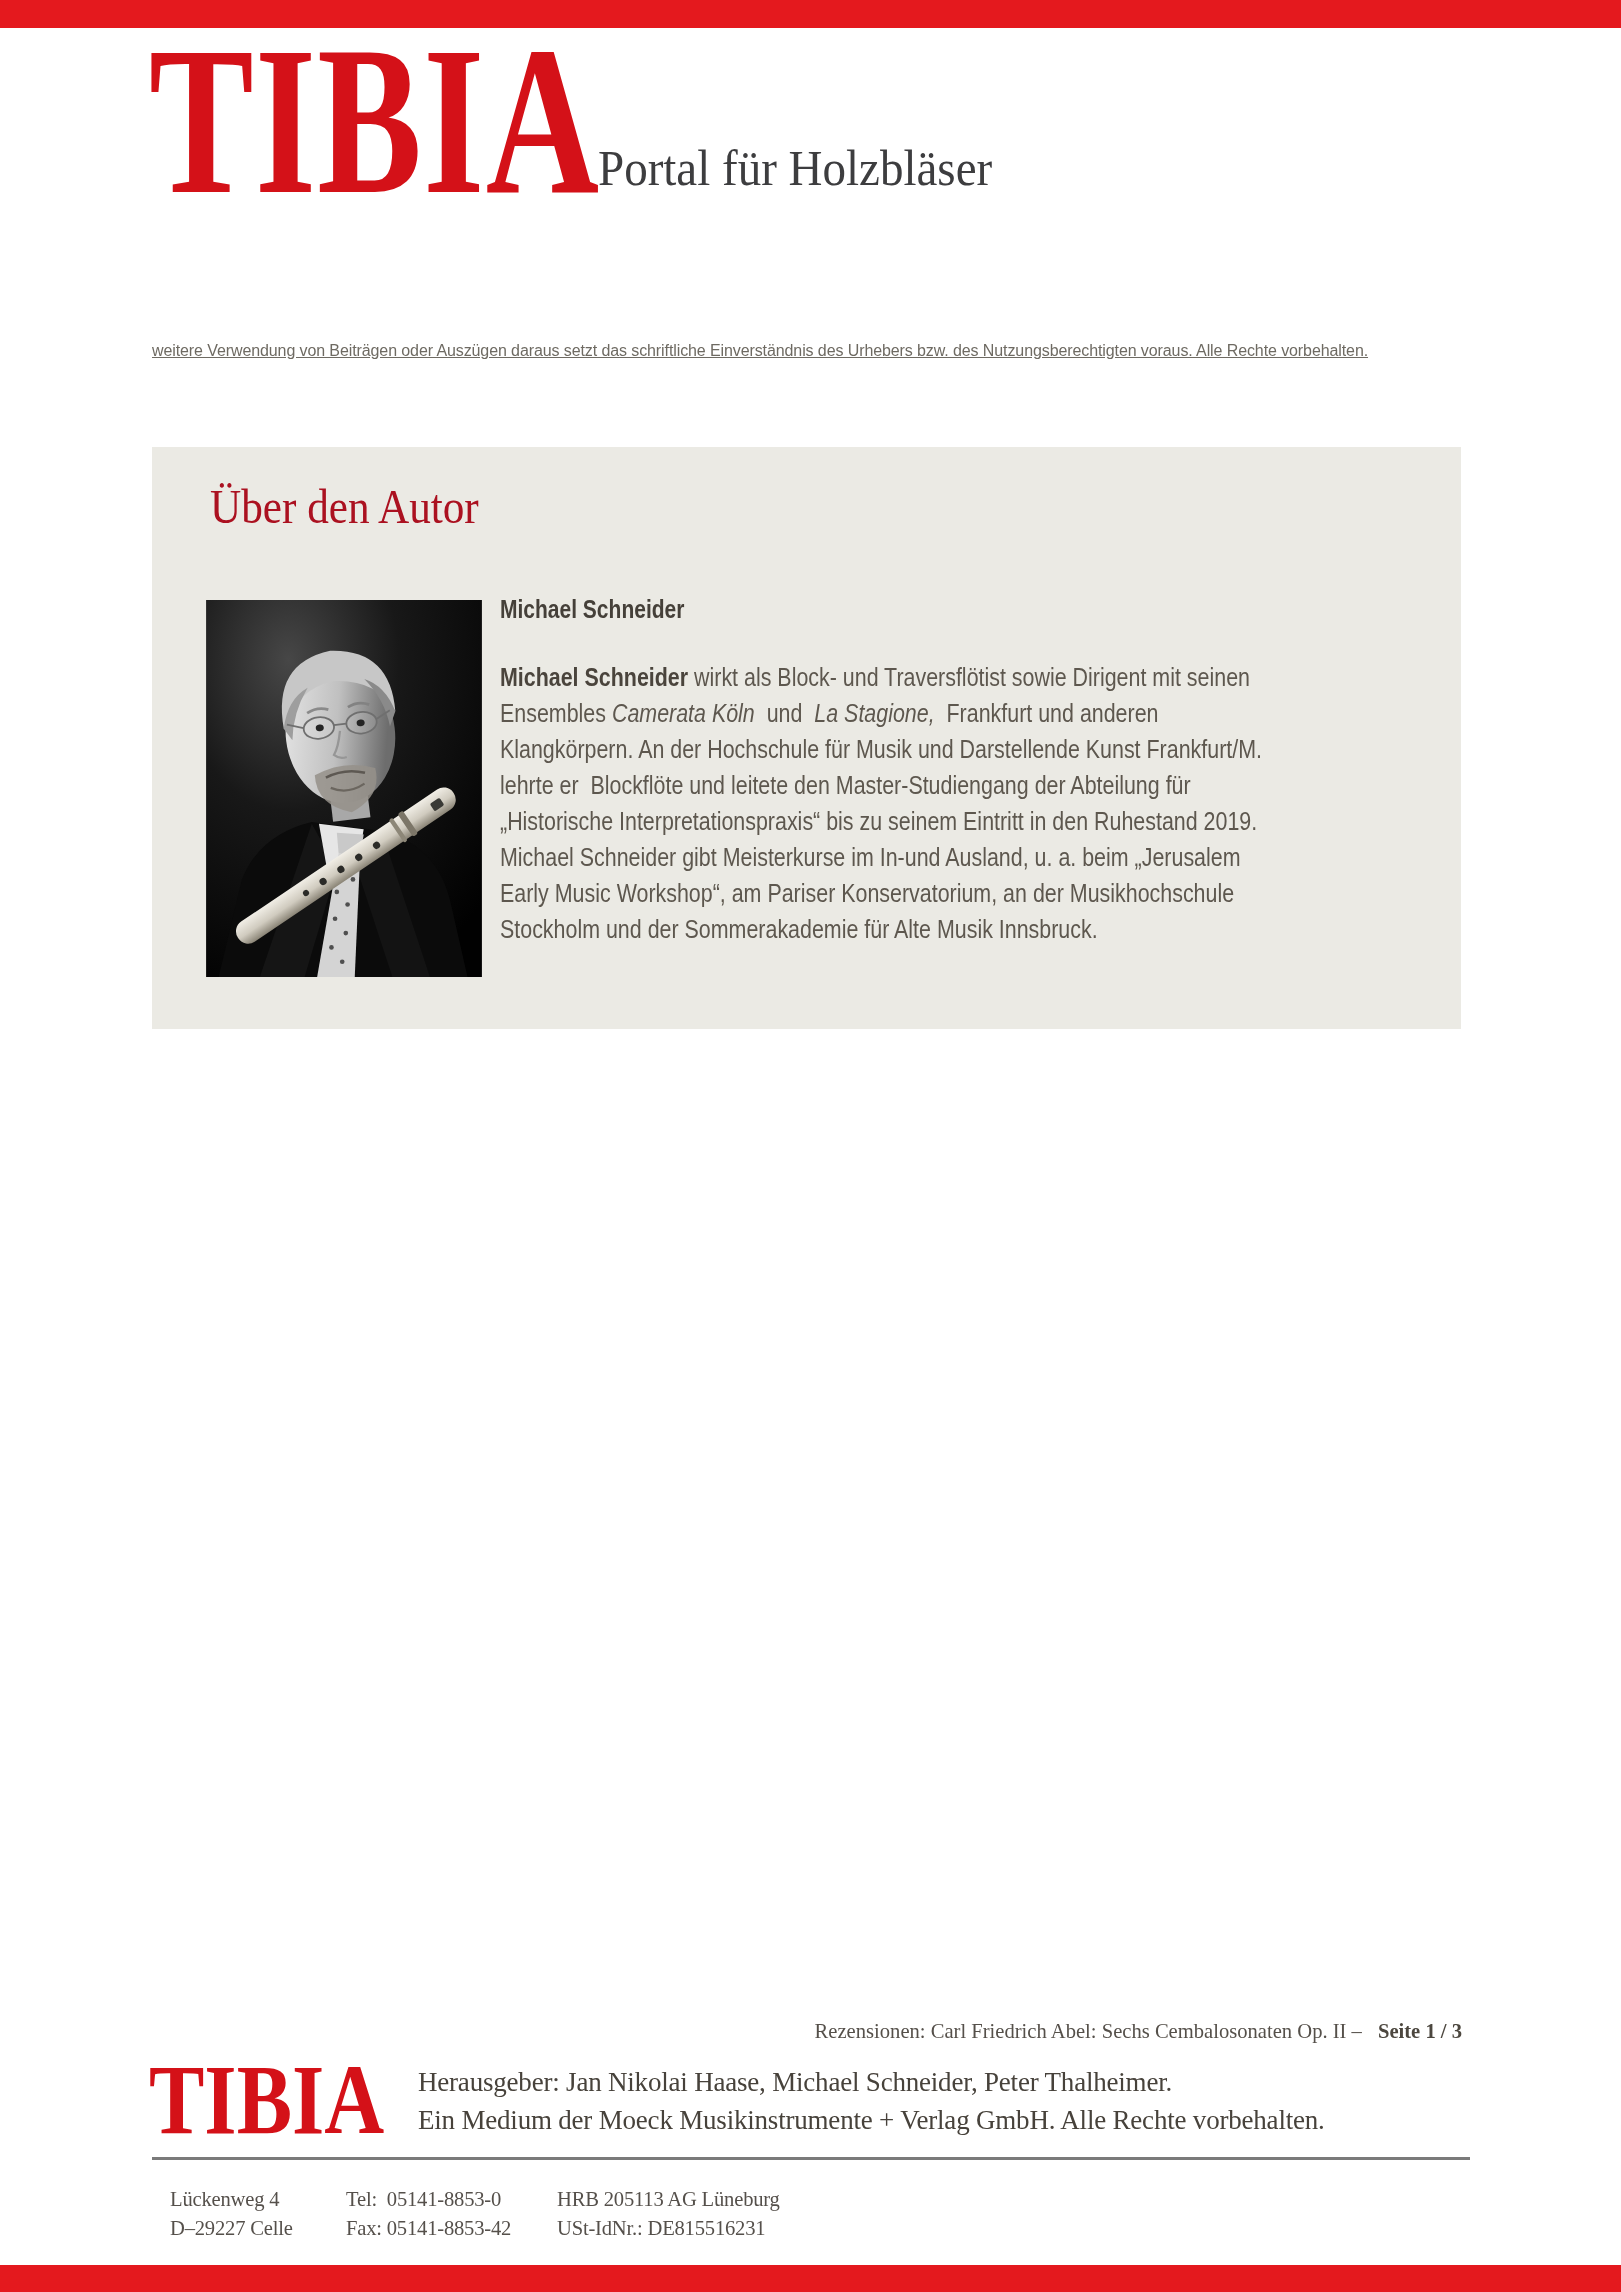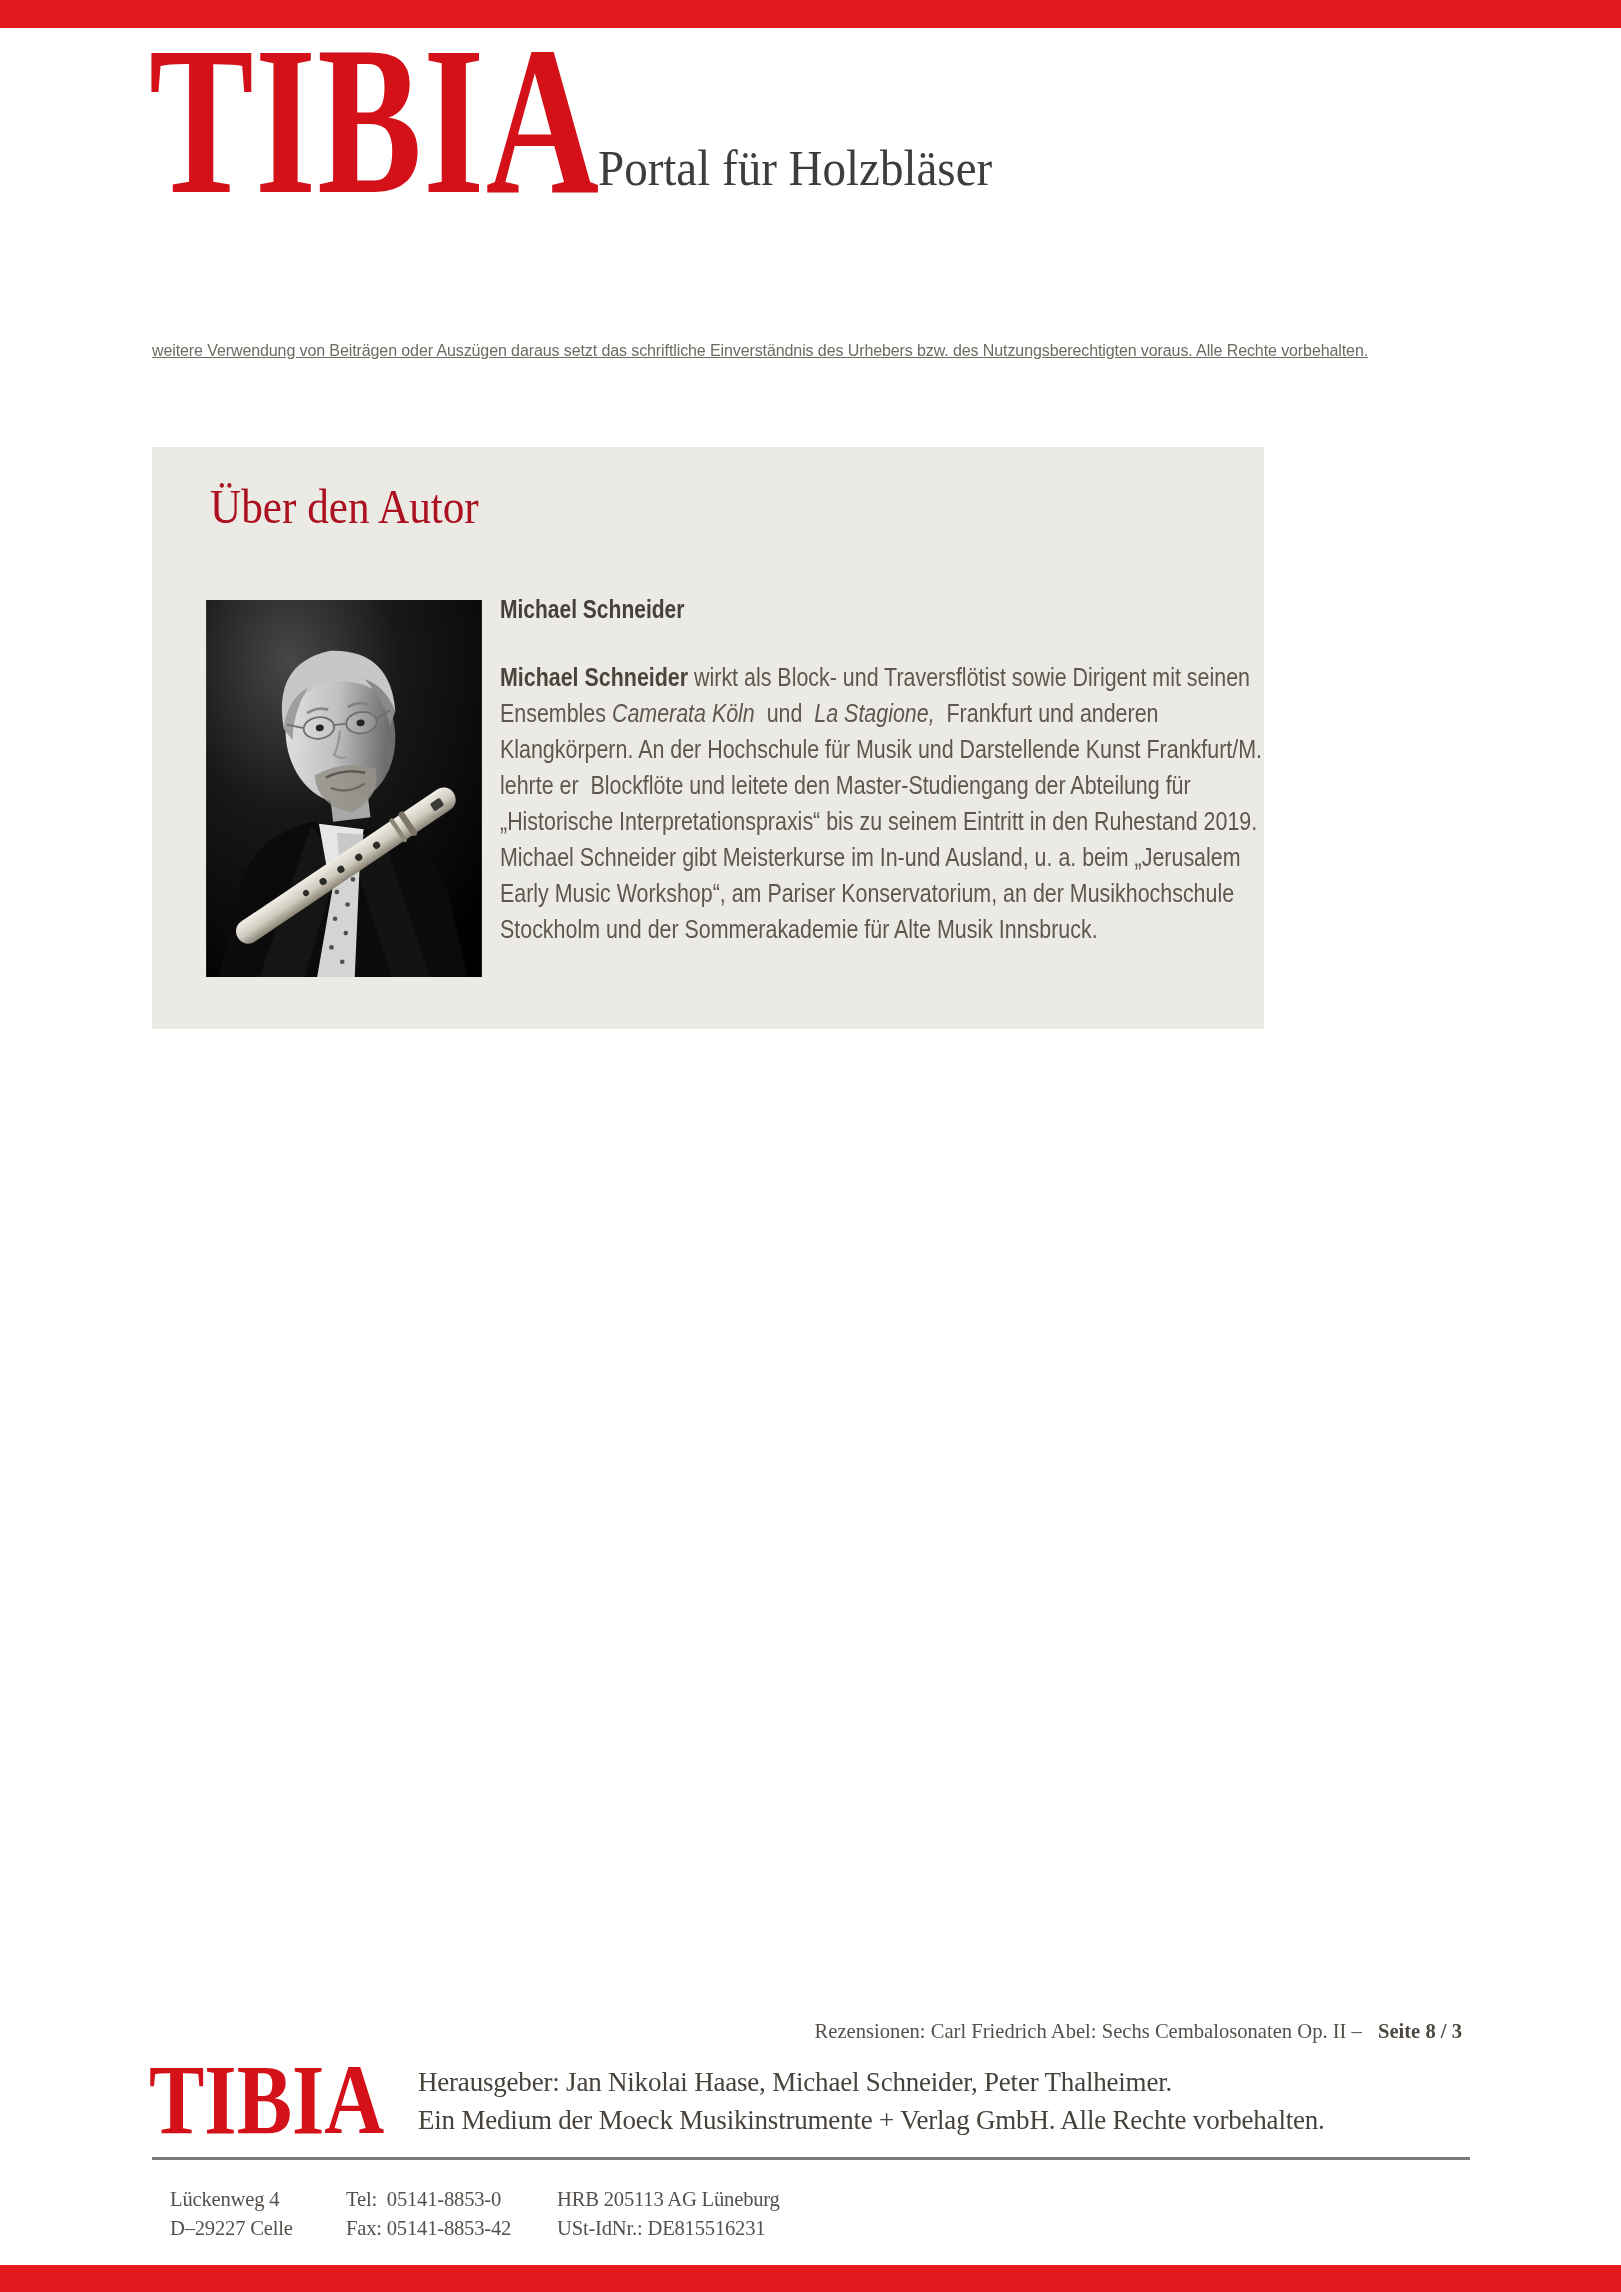--- a/index.html
+++ b/index.html
@@ -16,21 +16,21 @@
   .logo{color:#d41118;font-family:"Liberation Serif","DejaVu Serif",serif;
         font-weight:700;line-height:1;white-space:nowrap;transform-origin:0 0;}
   .logo-main{left:149px;top:15px;font-size:212px;transform:scaleX(.74);letter-spacing:1.8px;}
   .tagline{left:598px;top:139px;font-size:50px;color:#3d3d3f;white-space:nowrap;
            transform:scaleX(.94);transform-origin:0 0;}
 
   .copyright{left:152px;top:342px;font-size:16px;letter-spacing:-0.1px;color:#6e6a62;
              font-family:"Liberation Sans","DejaVu Sans",sans-serif;white-space:nowrap;text-decoration:underline;}
 
   
-  .author-box{left:152px;top:447px;width:1112px;height:582px;background:#ebeae4;}
+  .author-box{left:152px;top:447px;width:1309px;height:582px;background:#ebeae4;}
   .box-title{position:absolute;left:58px;top:32px;margin:0;font-size:48px;font-weight:400;
              color:#ab1120;white-space:nowrap;transform:scaleX(.9);transform-origin:0 0;}
   .photo{position:absolute;left:54px;top:153px;width:276px;height:377px;overflow:hidden;}
   .author-name{position:absolute;left:348px;top:148px;font-size:25px;font-weight:700;color:#454039;
                font-family:"Liberation Sans","DejaVu Sans",sans-serif;white-space:nowrap;
                transform:scaleX(.84);transform-origin:0 0;}
   .bio{position:absolute;left:348px;top:212px;margin:0;font-size:25.5px;line-height:36px;
        color:#5d574e;font-family:"Liberation Sans","DejaVu Sans",sans-serif;
        white-space:pre;transform:scaleX(.84);transform-origin:0 0;}
   .bio .b{font-weight:700;color:#4a443c;}
@@ -148,21 +148,21 @@
 Ensembles </span><span class="i">Camerata Köln</span><span>  und  </span><span class="i">La Stagione,</span><span>  Frankfurt und anderen
 Klangkörpern. An der Hochschule für Musik und Darstellende Kunst Frankfurt/M.
 lehrte er  Blockflöte und leitete den Master-Studiengang der Abteilung für
 „Historische Interpretationspraxis“ bis zu seinem Eintritt in den Ruhestand 2019.
 Michael Schneider gibt Meisterkurse im In-und Ausland, u. a. beim „Jerusalem
 Early Music Workshop“, am Pariser Konservatorium, an der Musikhochschule
 Stockholm und der Sommerakademie für Alte Musik Innsbruck.</span></p>
   </section>
 
   <div class="abs breadcrumb">
-    <span>Rezensionen: Carl Friedrich Abel: Sechs Cembalosonaten Op. II –</span><span class="page-ind">Seite 8 / 3</span>
+    <span>Rezensionen: Carl Friedrich Abel: Sechs Cembalosonaten Op. II –</span><span class="page-ind">Seite 1 / 3</span>
   </div>
 
   <div class="abs logo footer-logo">TIBIA</div>
 
   <div class="abs imprint">
     <div>Herausgeber: Jan Nikolai Haase, Michael Schneider, Peter Thalheimer.</div>
     <div>Ein Medium der Moeck Musikinstrumente + Verlag GmbH. Alle Rechte vorbehalten.</div>
   </div>
 
   <div class="abs divider"></div>

